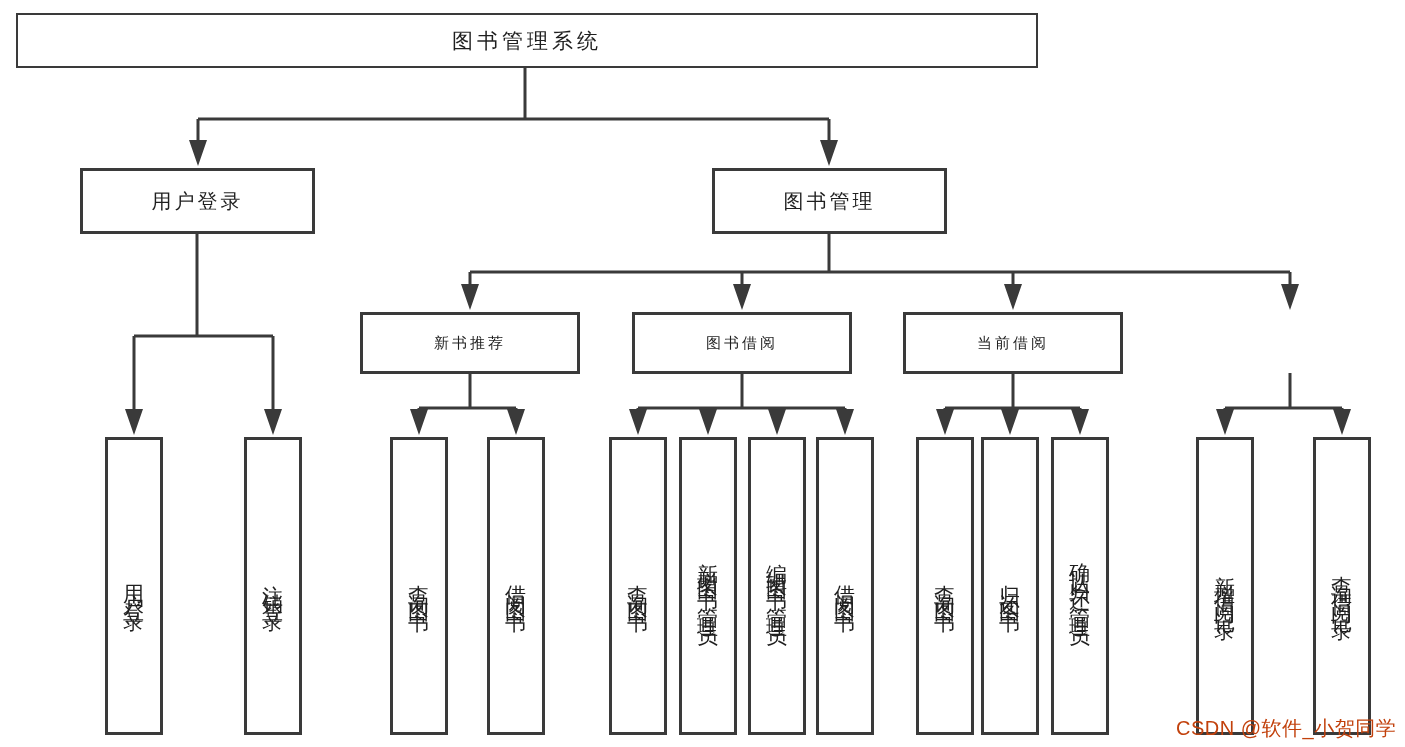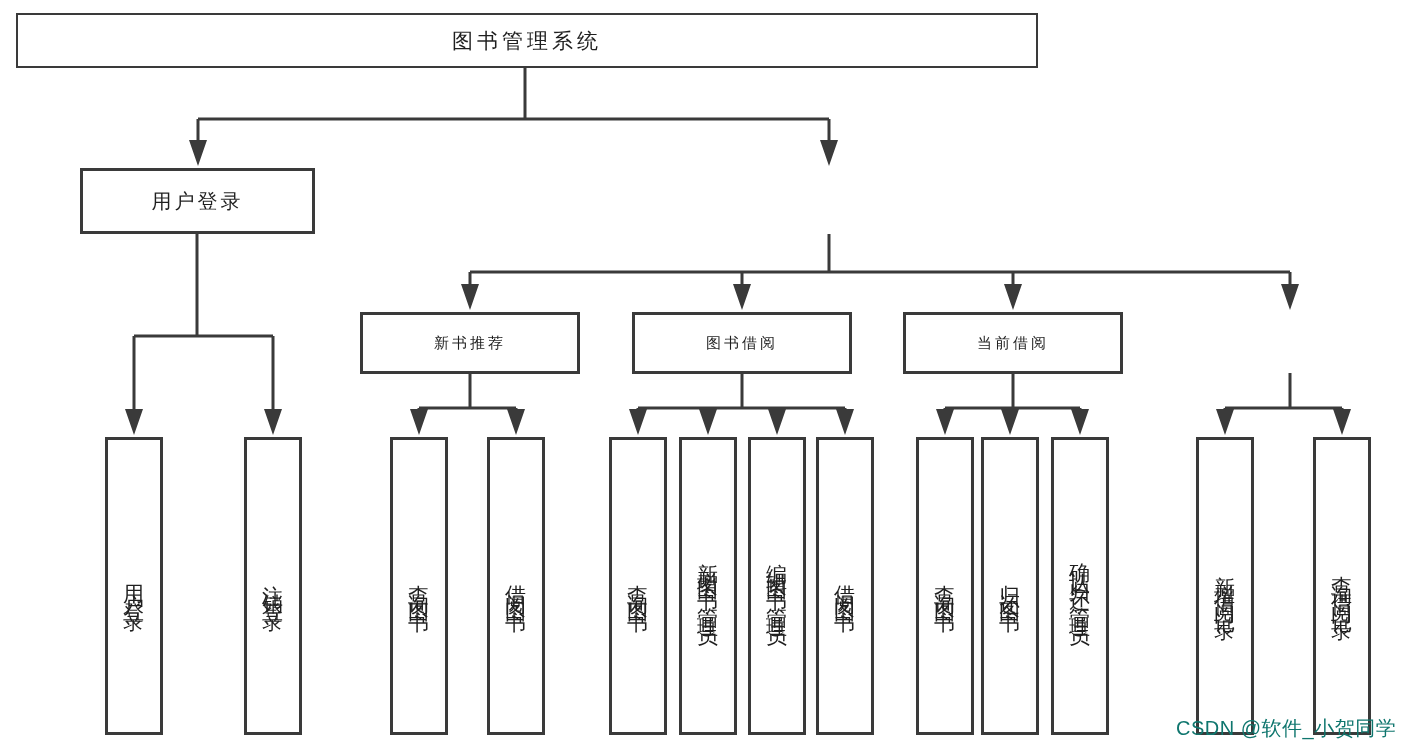--- a/index.html
+++ b/index.html
@@ -68,21 +68,21 @@
     letter-spacing: 9px;
     white-space: nowrap;
     color: #1f1f1f;
   }
   .watermark {
     position: absolute;
     left: 1176px;
     top: 715px;
     width: 229px;
     font-size: 20px;
-    color: #0f766e;
+    color: #c2410c;
     letter-spacing: 0.5px;
     z-index: 3;
     white-space: nowrap;
   }
 </style>
 </head>
 <body>
 
 <div class="stage">
 
@@ -133,20 +133,23 @@
     </g>
   </svg>
 
   <div class="node root">
     <span>图书管理系统</span>
   </div>
 
   <div class="node level2" style="left:80px">
     <span>用户登录</span>
   </div>
+  <div class="node level2" style="left:712px">
+    <span>图书管理</span>
+  </div>
 
   <div class="node level3" style="left:360px">
     <span>新书推荐</span>
   </div>
   <div class="node level3" style="left:903px">
     <span>当前借阅</span>
   </div>
   <div class="node level3" style="left:632px">
     <span>图书借阅</span>
   </div>

